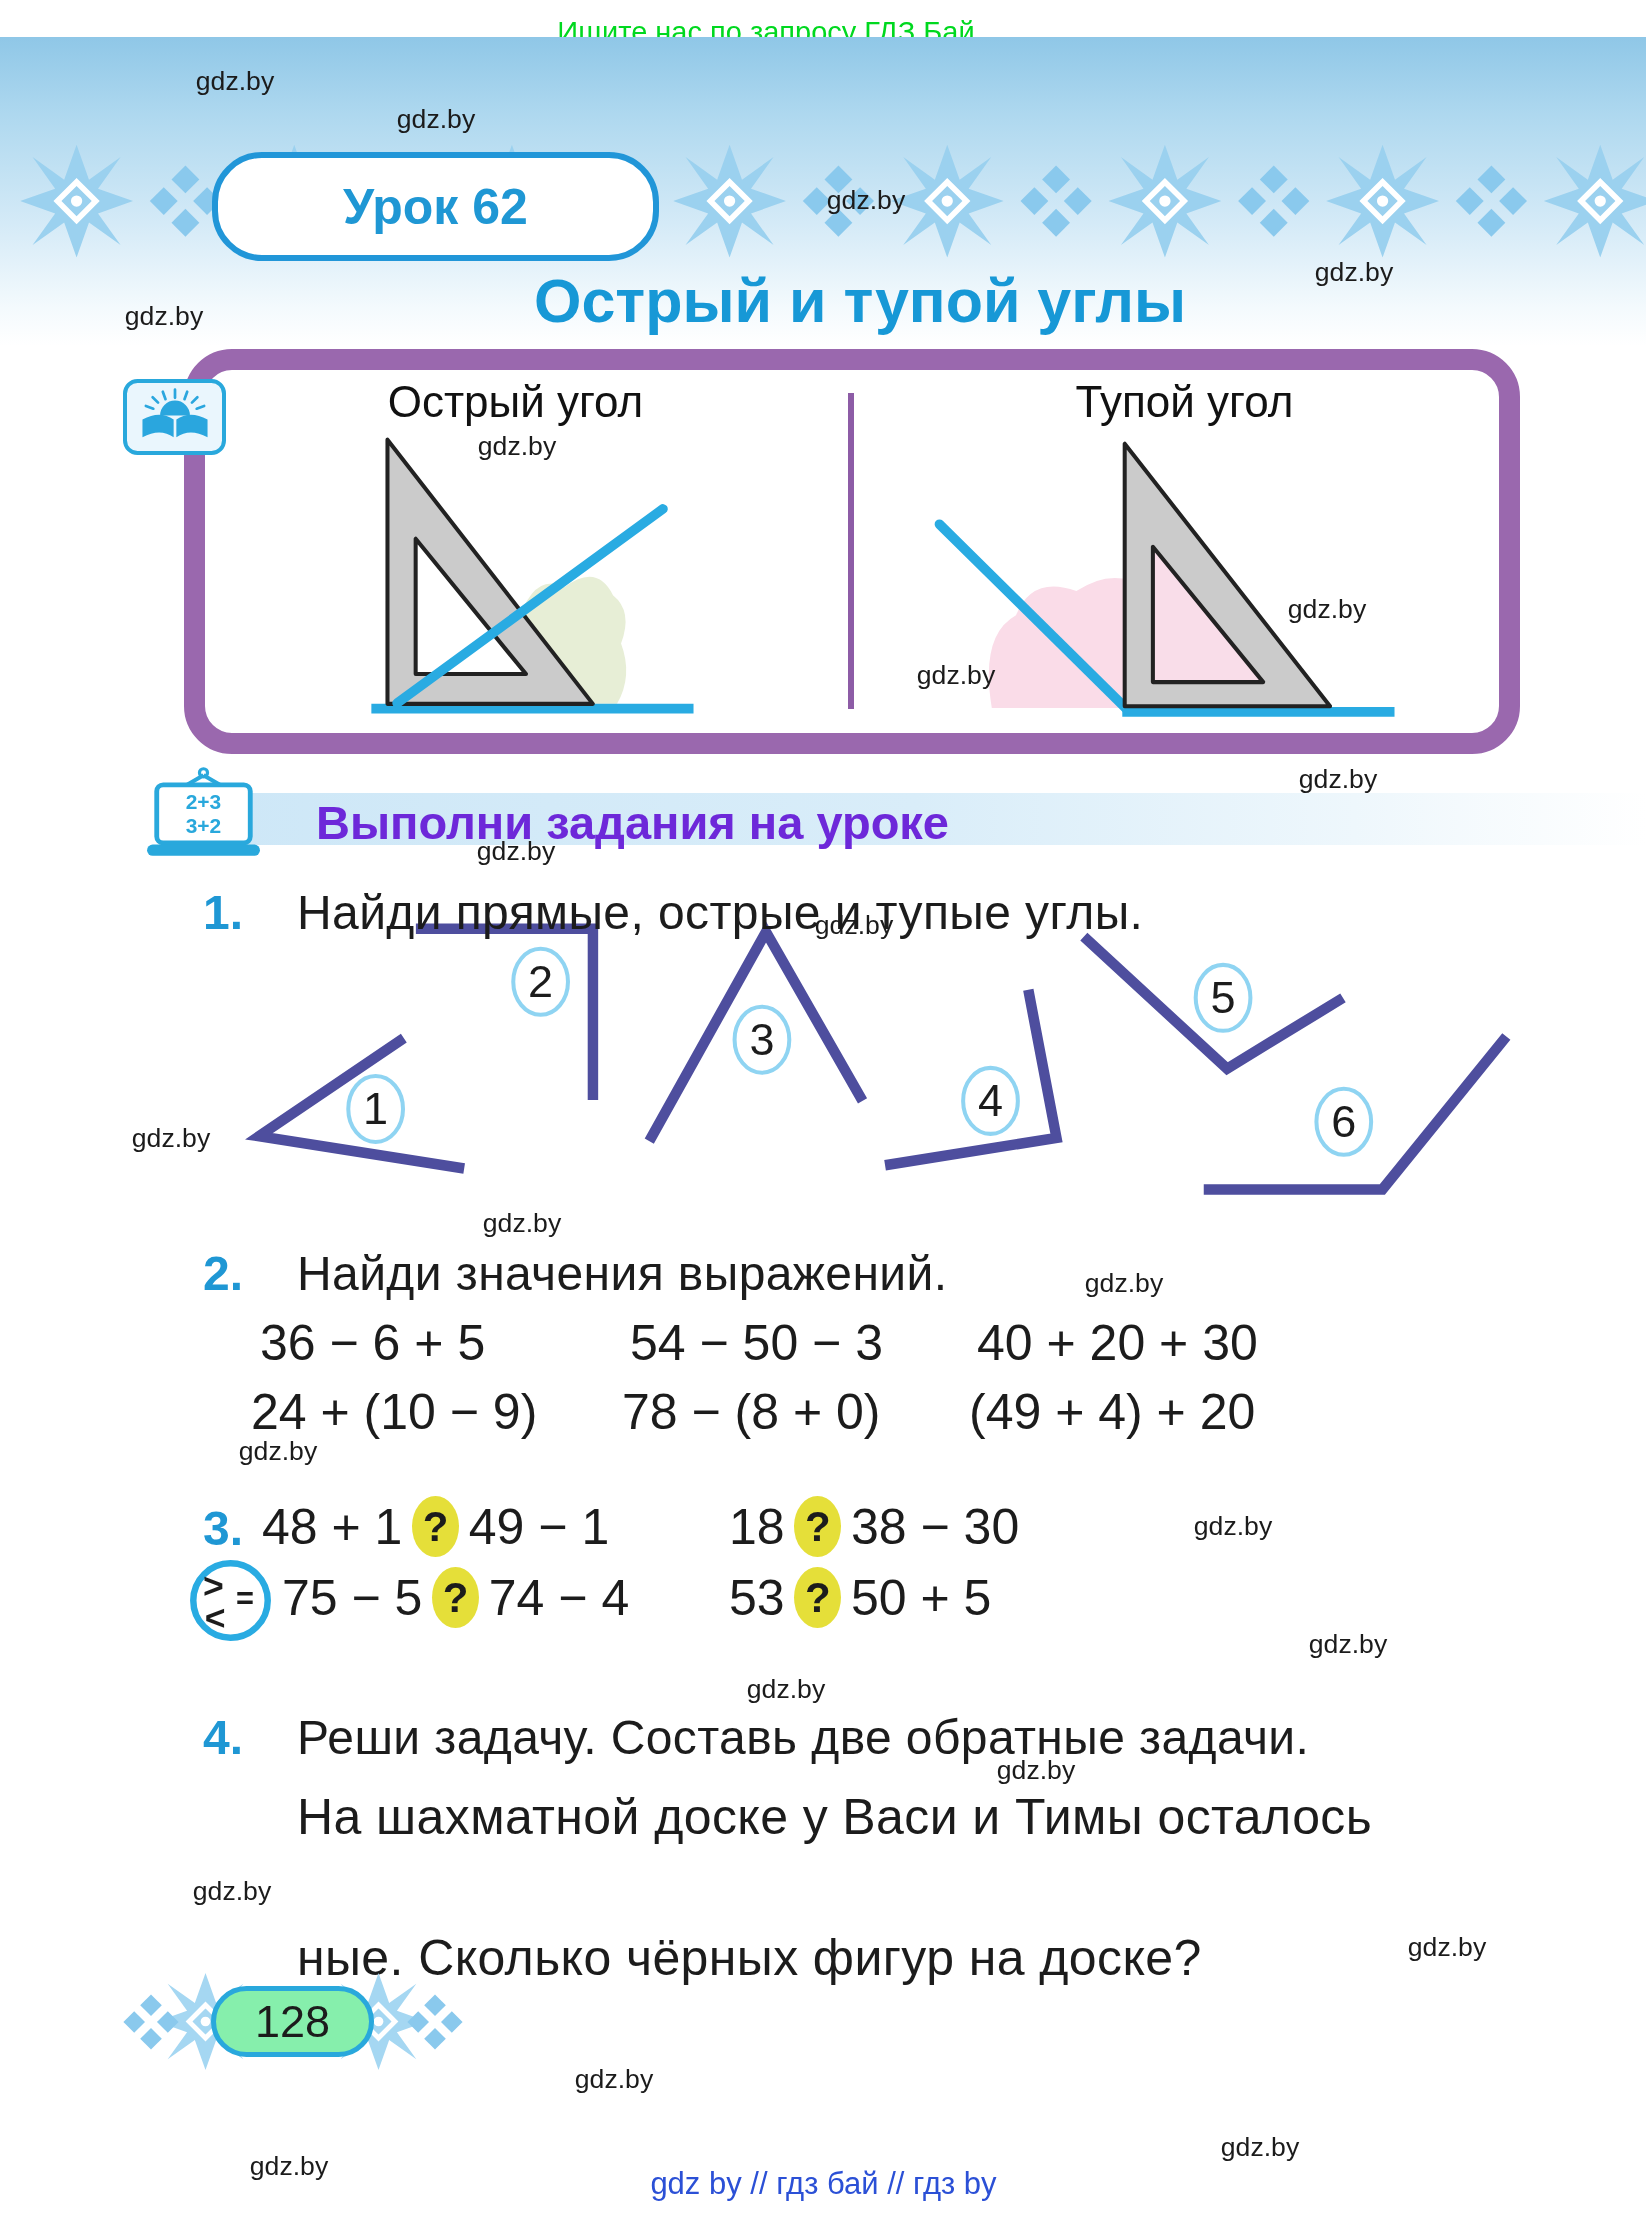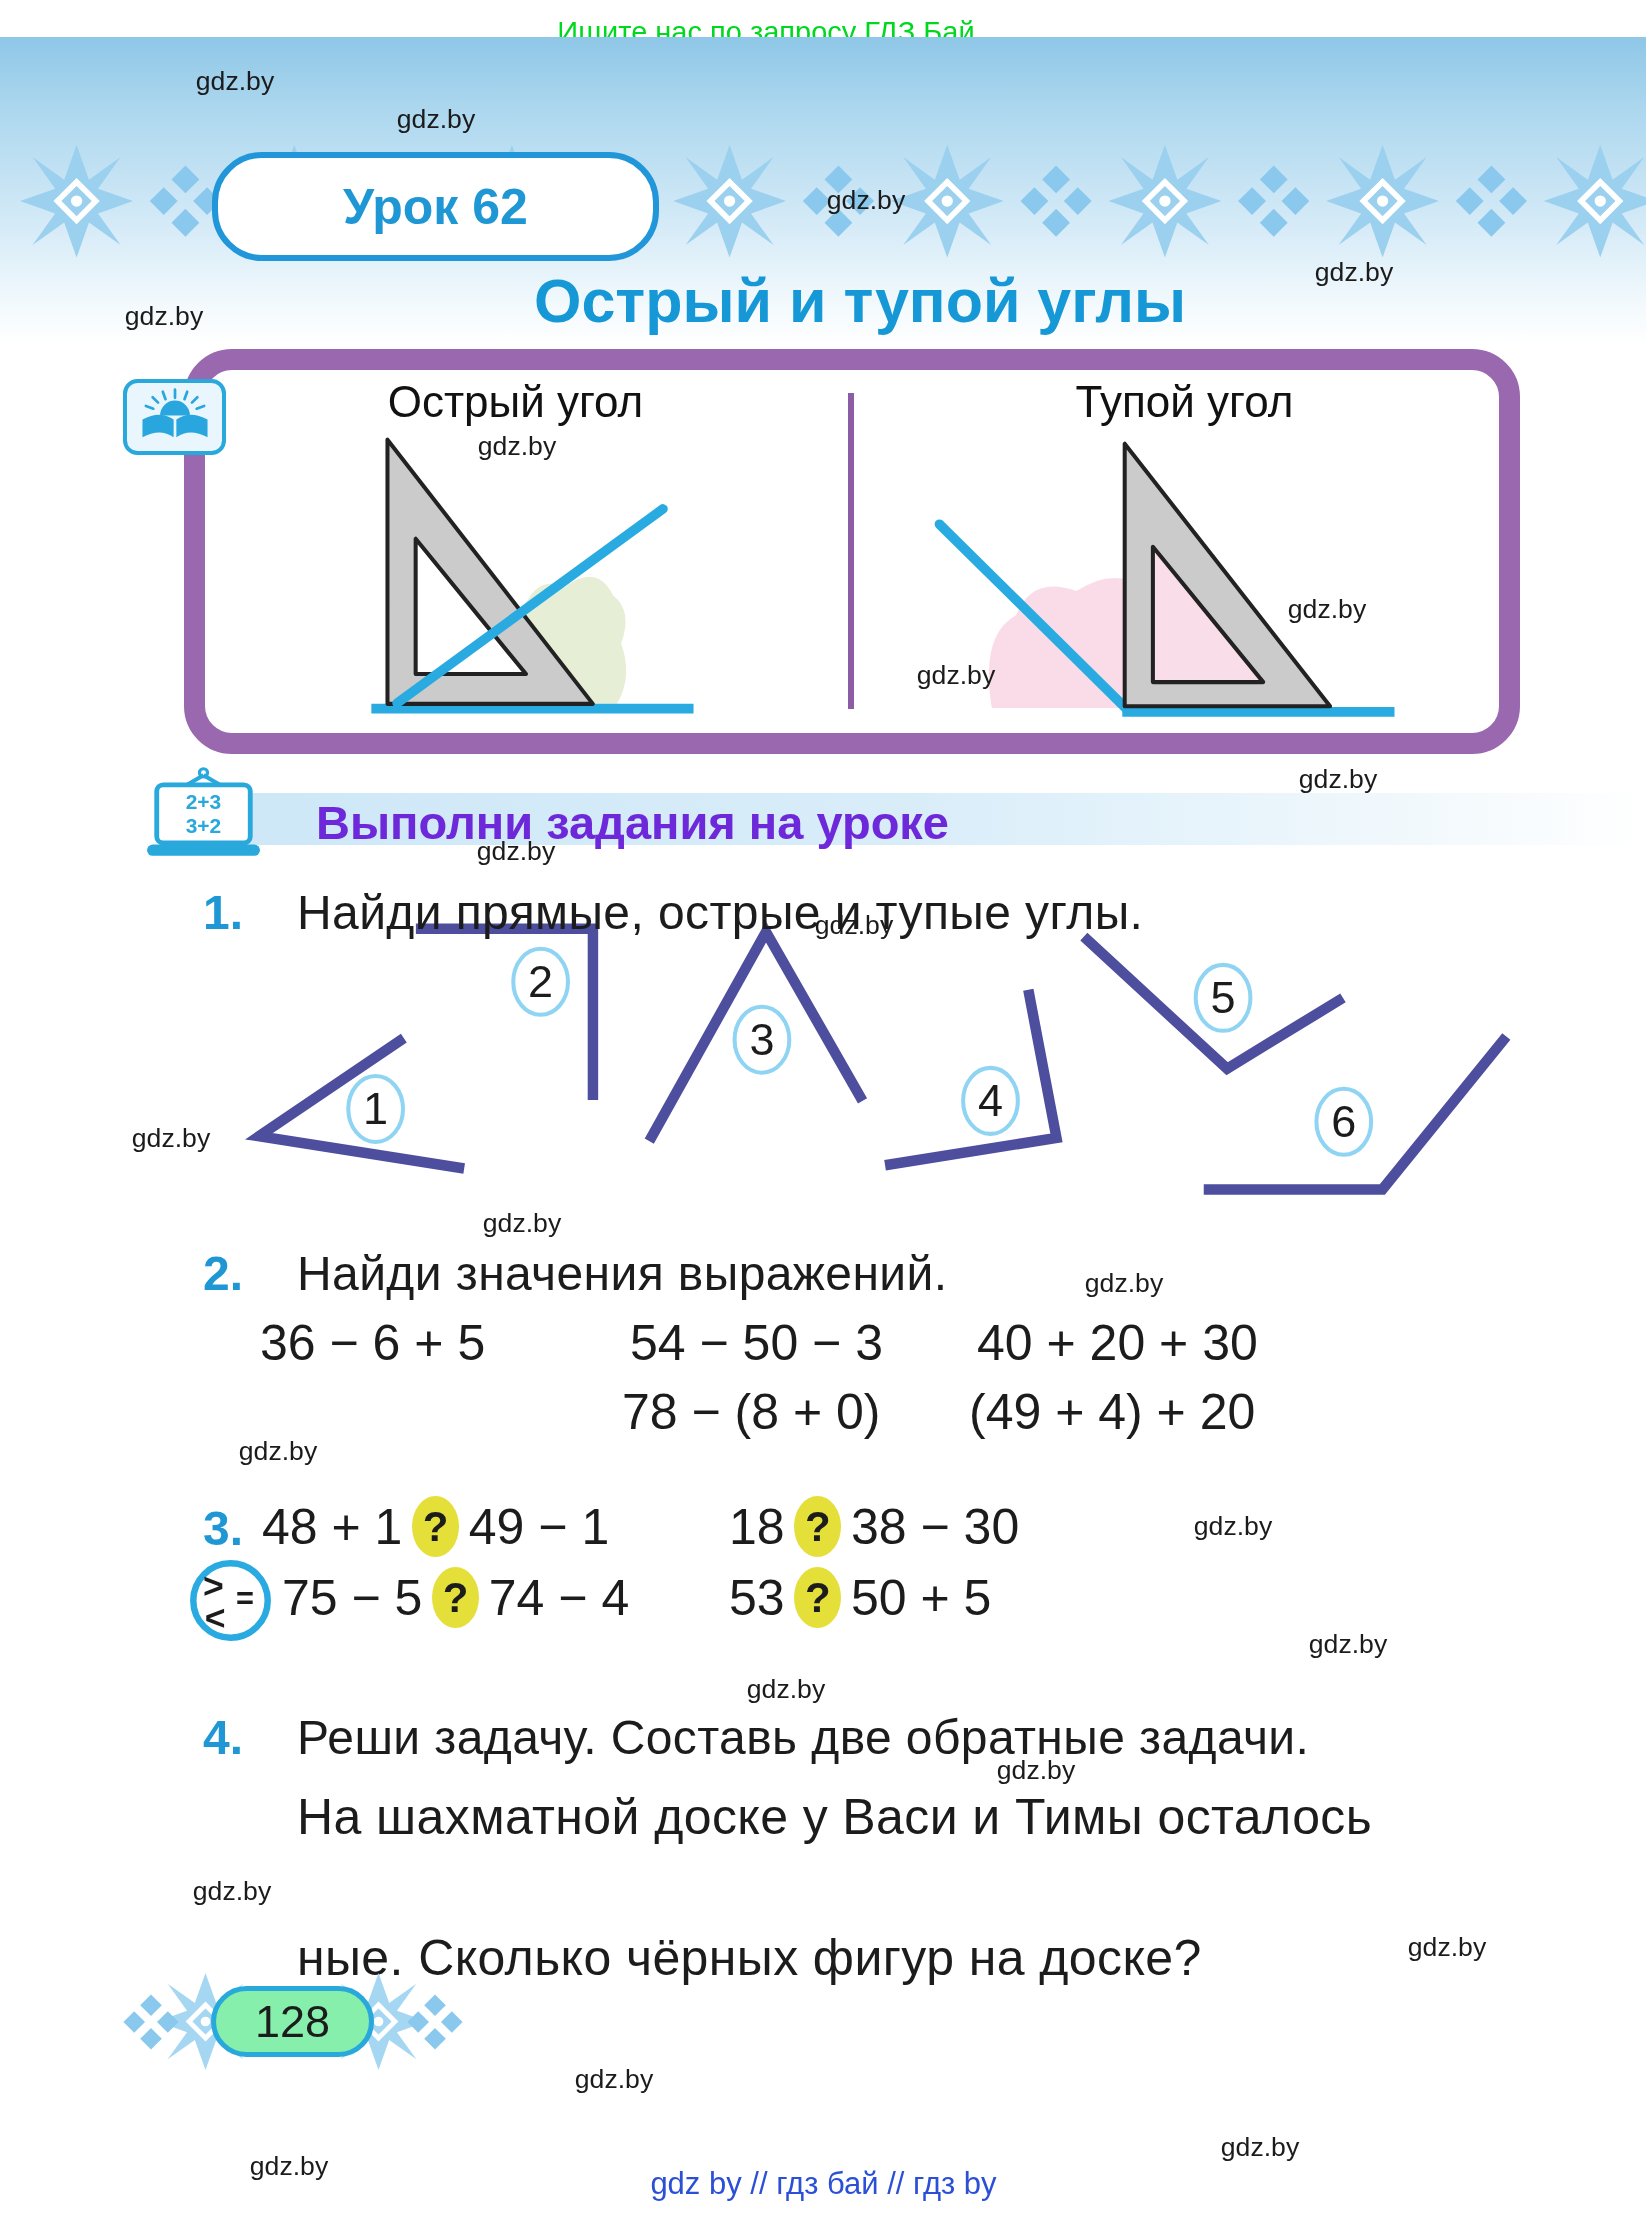--- a/index.html
+++ b/index.html
@@ -195,20 +195,21 @@
         <text x="1668" y="271" text-anchor="middle" font-size="56" fill="#1c1c1c">6</text>
       </g>
     </g>
   </svg>
 
   <div class="task-num" style="left:203px;top:1246px">2.</div>
   <div class="task-text" style="left:297px;top:1246px">Найди значения выражений.</div>
   <div class="expr" style="left:260px;top:1314px">36 − 6 + 5</div>
   <div class="expr" style="left:630px;top:1314px">54 − 50 − 3</div>
   <div class="expr" style="left:977px;top:1314px">40 + 20 + 30</div>
+  <div class="expr" style="left:251px;top:1383px">24 + (10 − 9)</div>
   <div class="expr" style="left:622px;top:1383px">78 − (8 + 0)</div>
   <div class="expr" style="left:969px;top:1383px">(49 + 4) + 20</div>
 
   <div class="task-num" style="left:203px;top:1501px">3.</div>
   <svg class="cmp-icon" viewBox="0 0 110 110">
     <circle cx="55" cy="55" r="46" fill="#fff" stroke="#29abe2" stroke-width="8"></circle>
     <text x="34" y="52" text-anchor="middle" font-size="44" font-weight="bold" fill="#1c1c1c">&gt;</text>
     <text x="73" y="66" text-anchor="middle" font-size="38" font-weight="bold" fill="#1c1c1c">=</text>
     <text x="36" y="92" text-anchor="middle" font-size="44" font-weight="bold" fill="#1c1c1c">&lt;</text>
   </svg>

